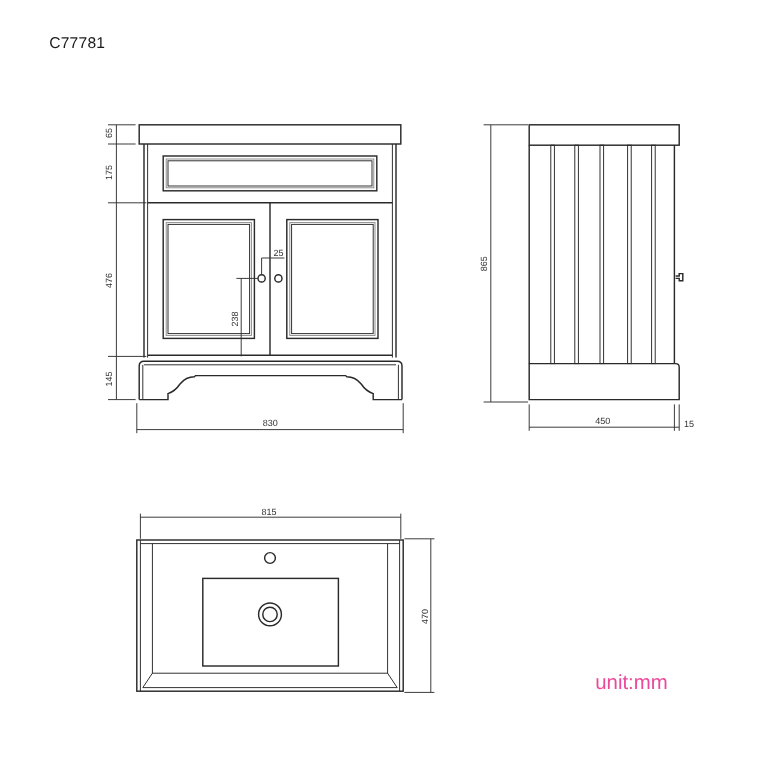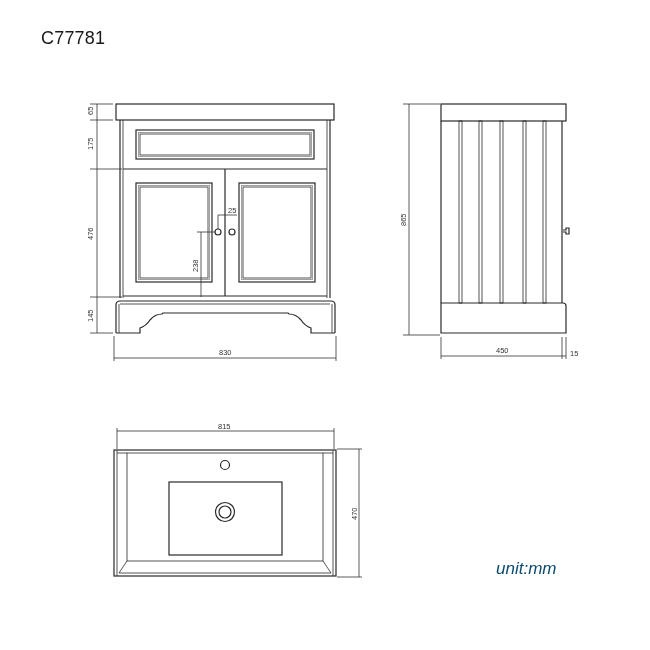--- a/index.html
+++ b/index.html
@@ -1,18 +1,18 @@
 <!DOCTYPE html>
 <html><head>
 <meta charset="utf-8">
 <style>
   html, body { margin: 0; padding: 0; background: #ffffff; }
   body { width: 650px; height: 650px; position: relative; overflow: hidden; font-family: "Liberation Sans", sans-serif; }
-  .title { position: absolute; left: 41px; top: 28px; font-size: 18px; color: #1a1a1a; letter-spacing: 0.2px; }
-  .unit { position: absolute; left: 496px; top: 559px; font-size: 17px; color: #0c4a6e; font-style: italic; }
+  .title { position: absolute; left: 41px; top: 28px; font-size: 13px; color: #1a1a1a; letter-spacing: 0.2px; }
+  .unit { position: absolute; left: 496px; top: 559px; font-size: 17px; color: #ec4899; }
   svg { position: absolute; left: 0; top: 0; }
   .ln { stroke: #2a2a2a; stroke-width: 1.2; fill: none; }
   .ln-thin { stroke: #2a2a2a; stroke-width: 0.8; fill: none; }
   .ln-grey { stroke: #8a8a8a; stroke-width: 0.8; fill: none; }
   .dim { stroke: #333; stroke-width: 0.8; fill: none; }
   .dtext { font-family: "Liberation Sans", sans-serif; font-size: 7.5px; fill: #333; }
 </style>
 </head>
 <body>
 

